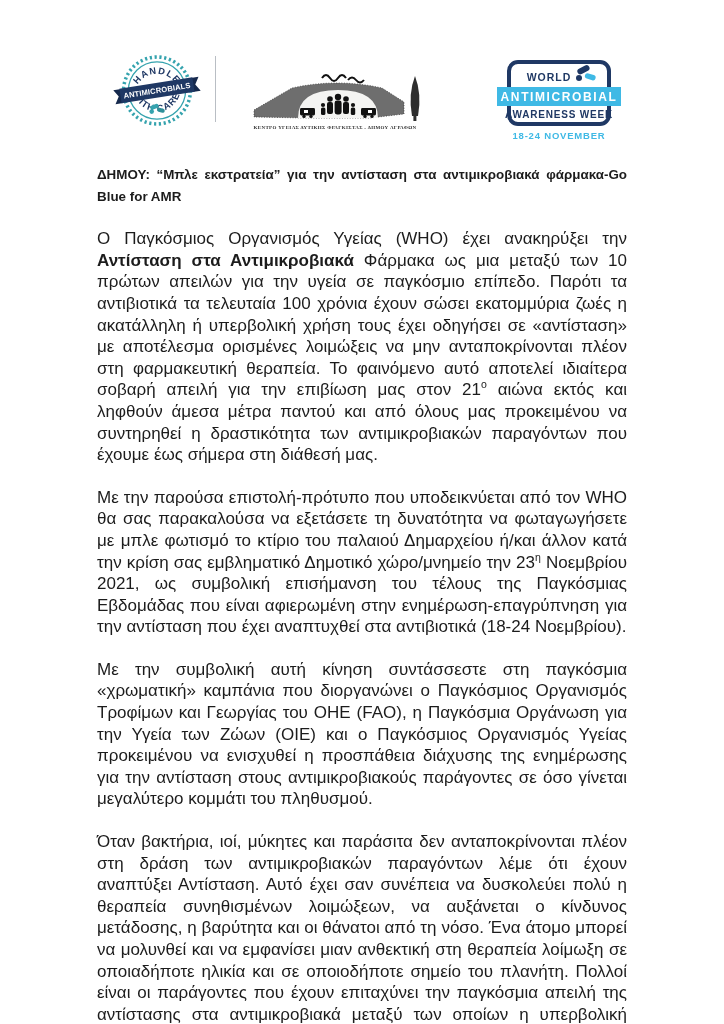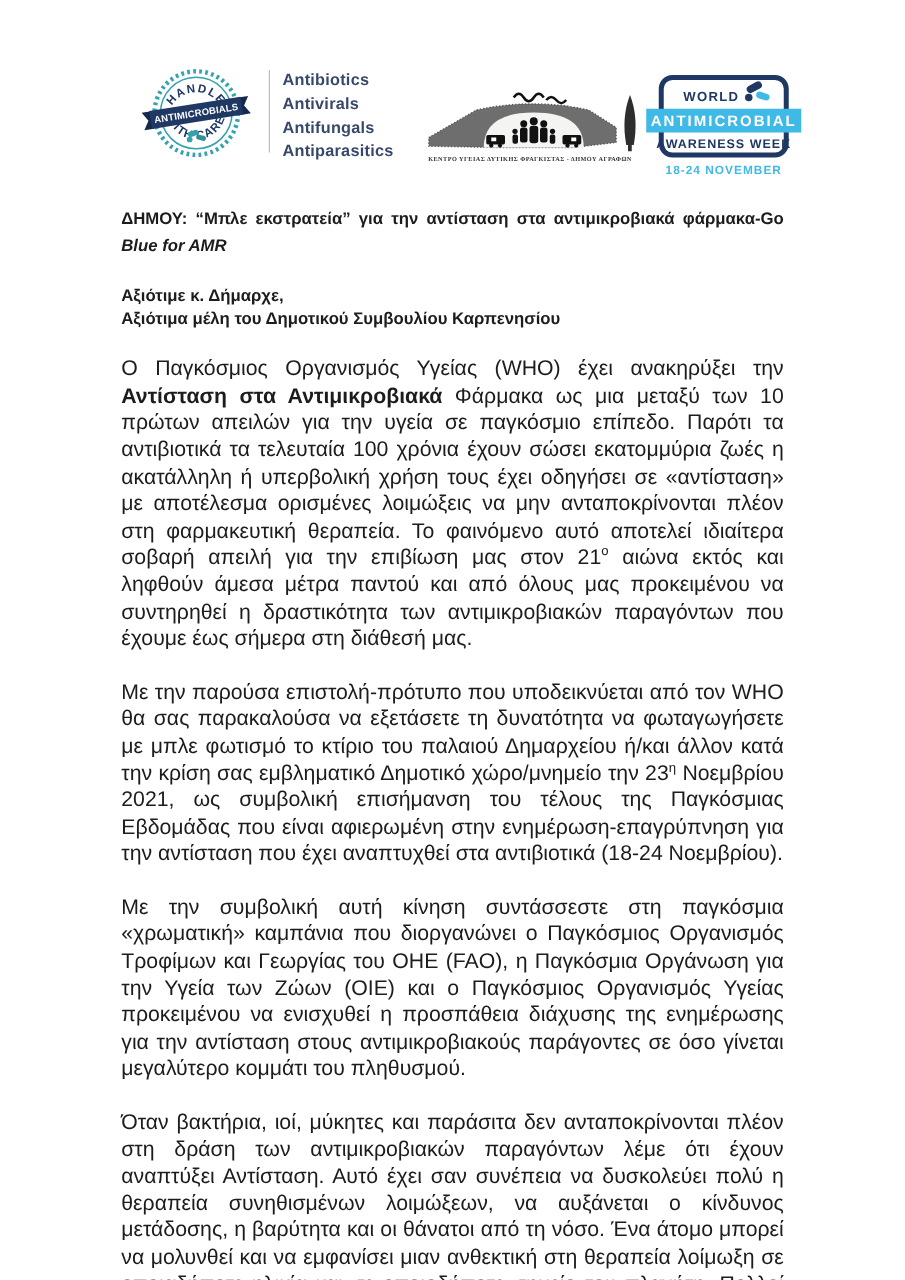--- a/index.html
+++ b/index.html
@@ -16,21 +16,21 @@
   .classes .cls{font-weight:bold;font-size:13px;line-height:19px;color:#37486b;letter-spacing:.2px;}
   .center-logo{flex:0 0 auto;margin-left:26px;margin-top:26px;width:172px;}
   .badge-right{flex:0 0 auto;margin-left:auto;margin-top:12px;width:132px;height:92px;margin-right:2px;}
   
   .letter{margin-top:14px;}
   .subject{font-weight:bold;font-size:13.4px;line-height:21.6px;text-align:justify;margin-bottom:21px;}
   .greeting{margin-bottom:21px;}
   .greet-line{font-weight:bold;font-size:13.4px;line-height:17.5px;}
   .para{font-size:17px;line-height:21.6px;text-align:justify;margin-bottom:21px;margin-top:10px;}
   .b{font-weight:bold;}
-  .i{font-style:italic;}
+  .i{}
   sup{font-size:.62em;line-height:0;}
 </style>
 </head>
 <body>
 
 <div class="page">
 
   <div class="logos">
 
     <svg class="badge-left" viewBox="0 0 100 100">
@@ -54,26 +54,20 @@
       </g>
       <g>
         <rect x="42" y="62" width="10" height="5" rx="2.5" fill="#35A3AE" transform="rotate(-20 47 64)"></rect>
         <rect x="50" y="66" width="9" height="4.6" rx="2.3" fill="#2e8f99" transform="rotate(15 54 68)"></rect>
         <circle cx="44" cy="70" r="2.6" fill="#35A3AE"></circle>
       </g>
     </svg>
 
     <div class="divider"></div>
 
-    <div class="classes">
-      <div class="cls">Antibiotics</div>
-      <div class="cls">Antivirals</div>
-      <div class="cls">Antifungals</div>
-      <div class="cls">Antiparasitics</div>
-    </div>
 
     <svg class="center-logo" viewBox="0 0 172 66">
       <path d="M2 38 L40 16 Q85 6 130 16 L152 30 L152 42 L118 46 L54 46 L2 45 Z" fill="#6e6e6e"></path>
       <path d="M2 38 L40 16 Q85 6 130 16 L152 30 L152 42 L118 46 L54 46 L2 45 Z" fill="none" stroke="#3c3c3c" stroke-width="1" stroke-dasharray="1 1.6" opacity=".8"></path>
       <path d="M46 46 Q46 18 86 18 Q126 18 126 46 Z" fill="#f4f4f2"></path>
       <path d="M70 6 q4 -6 8 0 q4 6 8 0 q4 -6 8 0" stroke="#111" stroke-width="2" fill="none"></path>
       <path d="M96 8 q4 -5 8 0 q4 5 8 0" stroke="#111" stroke-width="2" fill="none"></path>
       <g fill="#111">
         <circle cx="78" cy="27" r="2.8"></circle>
           <rect x="75" y="30" width="6" height="12" rx="2"></rect>
@@ -117,24 +111,20 @@
       <text x="66" y="42.5" text-anchor="middle" font-size="12" font-weight="bold" fill="#ffffff" letter-spacing="1.6" font-family="Liberation Sans, sans-serif">ANTIMICROBIAL</text>
       <text x="66" y="60" text-anchor="middle" font-size="10" font-weight="bold" fill="#1F3864" letter-spacing=".8" font-family="Liberation Sans, sans-serif">AWARENESS WEEK</text>
       <text x="66" y="81" text-anchor="middle" font-size="9.5" font-weight="bold" fill="#3FB9E5" letter-spacing=".8" font-family="Liberation Sans, sans-serif">18-24 NOVEMBER</text>
     </svg>
   </div>
 
   <div class="letter">
 
     <div class="subject"><span class="b">ΔΗΜΟΥ: “Μπλε εκστρατεία” για την αντίσταση στα αντιμικροβιακά φάρμακα-Go </span><span class="b i">Blue for AMR</span></div>
 
-    <div class="greeting">
-      <div class="greet-line">Αξιότιμε κ. Δήμαρχε,</div>
-      <div class="greet-line">Αξιότιμα μέλη του Δημοτικού Συμβουλίου Καρπενησίου</div>
-    </div>
 
     <div class="para"><span>Ο Παγκόσμιος Οργανισμός Υγείας (WHO) έχει ανακηρύξει την </span><span class="b">Αντίσταση στα Αντιμικροβιακά</span><span> Φάρμακα ως μια μεταξύ των 10 πρώτων απειλών για την υγεία σε παγκόσμιο επίπεδο. Παρότι τα αντιβιοτικά τα τελευταία 100 χρόνια έχουν σώσει εκατομμύρια ζωές η ακατάλληλη ή υπερβολική χρήση τους έχει οδηγήσει σε «αντίσταση» με αποτέλεσμα ορισμένες λοιμώξεις να μην ανταποκρίνονται πλέον στη φαρμακευτική θεραπεία. Το φαινόμενο αυτό αποτελεί ιδιαίτερα σοβαρή απειλή για την επιβίωση μας στον 21</span><sup>ο</sup><span> αιώνα εκτός και ληφθούν άμεσα μέτρα παντού και από όλους μας προκειμένου να συντηρηθεί η δραστικότητα των αντιμικροβιακών παραγόντων που έχουμε έως σήμερα στη διάθεσή μας.</span></div>
     <div class="para"><span>Με την παρούσα επιστολή-πρότυπο που υποδεικνύεται από τον WHO θα σας παρακαλούσα να εξετάσετε τη δυνατότητα να φωταγωγήσετε με μπλε φωτισμό το κτίριο του παλαιού Δημαρχείου ή/και άλλον κατά την κρίση σας εμβληματικό Δημοτικό χώρο/μνημείο την 23</span><sup>η</sup><span> Νοεμβρίου 2021, ως συμβολική επισήμανση του τέλους της Παγκόσμιας Εβδομάδας που είναι αφιερωμένη στην ενημέρωση-επαγρύπνηση για την αντίσταση που έχει αναπτυχθεί στα αντιβιοτικά (18-24 Νοεμβρίου).</span></div>
     <div class="para"><span>Με την συμβολική αυτή κίνηση συντάσσεστε στη παγκόσμια «χρωματική» καμπάνια που διοργανώνει ο Παγκόσμιος Οργανισμός Τροφίμων και Γεωργίας του ΟΗΕ (FAO), η Παγκόσμια Οργάνωση για την Υγεία των Ζώων (OIE) και ο Παγκόσμιος Οργανισμός Υγείας προκειμένου να ενισχυθεί η προσπάθεια διάχυσης της ενημέρωσης για την αντίσταση στους αντιμικροβιακούς παράγοντες σε όσο γίνεται μεγαλύτερο κομμάτι του πληθυσμού.</span></div>
     <div class="para"><span>Όταν βακτήρια, ιοί, μύκητες και παράσιτα δεν ανταποκρίνονται πλέον στη δράση των αντιμικροβιακών παραγόντων λέμε ότι έχουν αναπτύξει Αντίσταση. Αυτό έχει σαν συνέπεια να δυσκολεύει πολύ η θεραπεία συνηθισμένων λοιμώξεων, να αυξάνεται ο κίνδυνος μετάδοσης, η βαρύτητα και οι θάνατοι από τη νόσο. Ένα άτομο μπορεί να μολυνθεί και να εμφανίσει μιαν ανθεκτική στη θεραπεία λοίμωξη σε οποιαδήποτε ηλικία και σε οποιοδήποτε σημείο του πλανήτη. Πολλοί είναι οι παράγοντες που έχουν επιταχύνει την παγκόσμια απειλή της αντίστασης στα αντιμικροβιακά μεταξύ των οποίων η υπερβολική χρήση/κατάχρηση των αντιβιοτικών φαρμάκων σε ανθρώπους, ζώα και φυτά όπως και η δυσχέρεια πρόσβασης πληθυσμών σε καθαρό νερό και τήρησης συνθηκών υγιεινής.</span></div>
 
   </div>
 
 </div>
 

